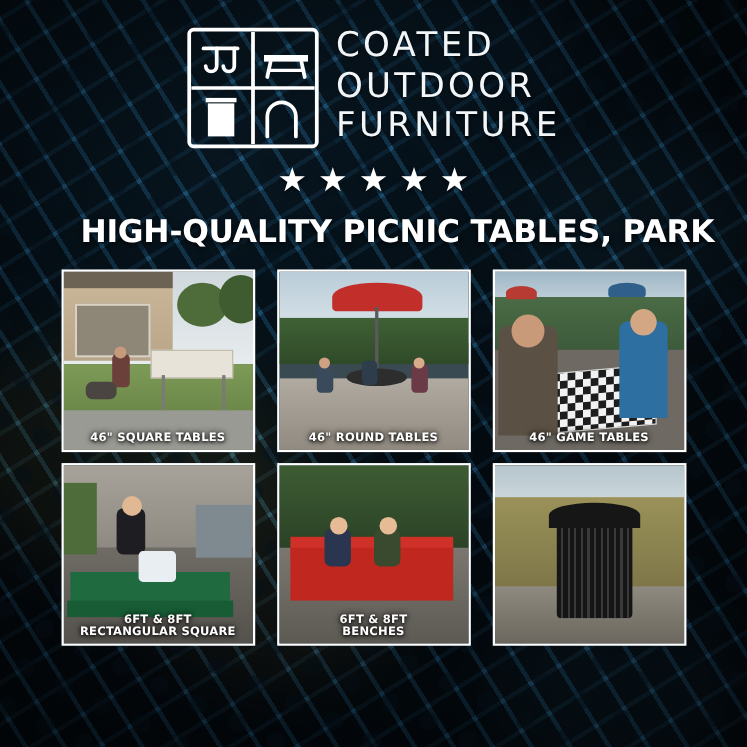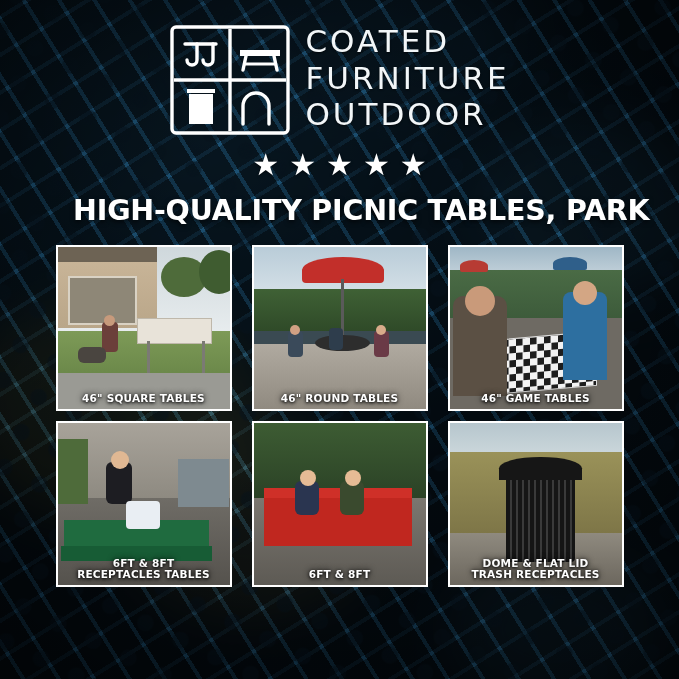--- a/index.html
+++ b/index.html
@@ -248,22 +248,22 @@
           <line x1="75" y1="40" x2="107" y2="40" stroke="#ffffff" stroke-width="3"></line>
 
           <rect x="20" y="70" width="24" height="30" fill="#ffffff"></rect>
           <rect x="18" y="65" width="28" height="4" fill="#ffffff"></rect>
 
           <path d="M74 100 V82 a13 13 0 0 1 26 0 V100" stroke="#ffffff" stroke-width="3.4" fill="none" stroke-linecap="round"></path>
         </svg>
       </div>
       <div class="logo-words">
         <div class="logo-word">COATED</div>
+        <div class="logo-word">OUTDOOR</div>
         <div class="logo-word">FURNITURE</div>
-        <div class="logo-word">OUTDOOR</div>
       </div>
     </div>
 
     <div class="stars">
       <span>★</span>
       <span>★</span>
       <span>★</span>
       <span>★</span>
       <span>★</span>
     </div>
@@ -340,50 +340,47 @@
           <div class="el" style="left:0;top:10%;width:18%;height:40%;background:#4e6b3a"></div>
           <div class="el" style="left:70%;top:22%;width:30%;height:30%;background:#7e8a90"></div>
           <div class="el p4-table"></div>
           <div class="el p4-bench"></div>
           <div class="el" style="left:28%;top:24%;width:26px;height:42px;background:#1d1d22;border-radius:6px"></div>
           <div class="el" style="left:31%;top:17%;width:18px;height:18px;background:#e0b893;border-radius:50%"></div>
           <div class="el" style="left:40%;top:48%;width:34px;height:28px;background:#e9eef3;border-radius:4px"></div>
         </div>
         <div class="cap">
           <div>6FT &amp; 8FT</div>
-          <div>RECEPTACLES TABLES</div>
+          <div>RECTANGULAR SQUARE</div>
         </div>
       </div>
 
       <div class="cell">
         <div class="photo">
           <div class="sky p5-sky"></div>
           <div class="el p5-hedge"></div>
           <div class="ground p5-ground"></div>
           <div class="el p5-benchback"></div>
           <div class="el p5-bench"></div>
           <div class="el" style="left:24%;top:36%;width:24px;height:34px;background:#2a3550;border-radius:6px"></div>
           <div class="el" style="left:27%;top:29%;width:16px;height:16px;background:#e6bb95;border-radius:50%"></div>
           <div class="el" style="left:50%;top:36%;width:24px;height:34px;background:#3a4a2e;border-radius:6px"></div>
           <div class="el" style="left:53%;top:29%;width:16px;height:16px;background:#e6bb95;border-radius:50%"></div>
         </div>
         <div class="cap">
           <div>6FT &amp; 8FT</div>
+          <div>BENCHES</div>
         </div>
       </div>
 
       <div class="cell">
         <div class="photo">
           <div class="sky p6-sky"></div>
           <div class="el p6-grass"></div>
           <div class="ground p6-ground"></div>
           <div class="el p6-can"></div>
           <div class="el p6-dome"></div>
         </div>
-        <div class="cap">
-          <div>DOME &amp; FLAT LID</div>
-          <div>TRASH RECEPTACLES</div>
-        </div>
       </div>
 
     </div>
   </div>
 </div>
 
 </body></html>

